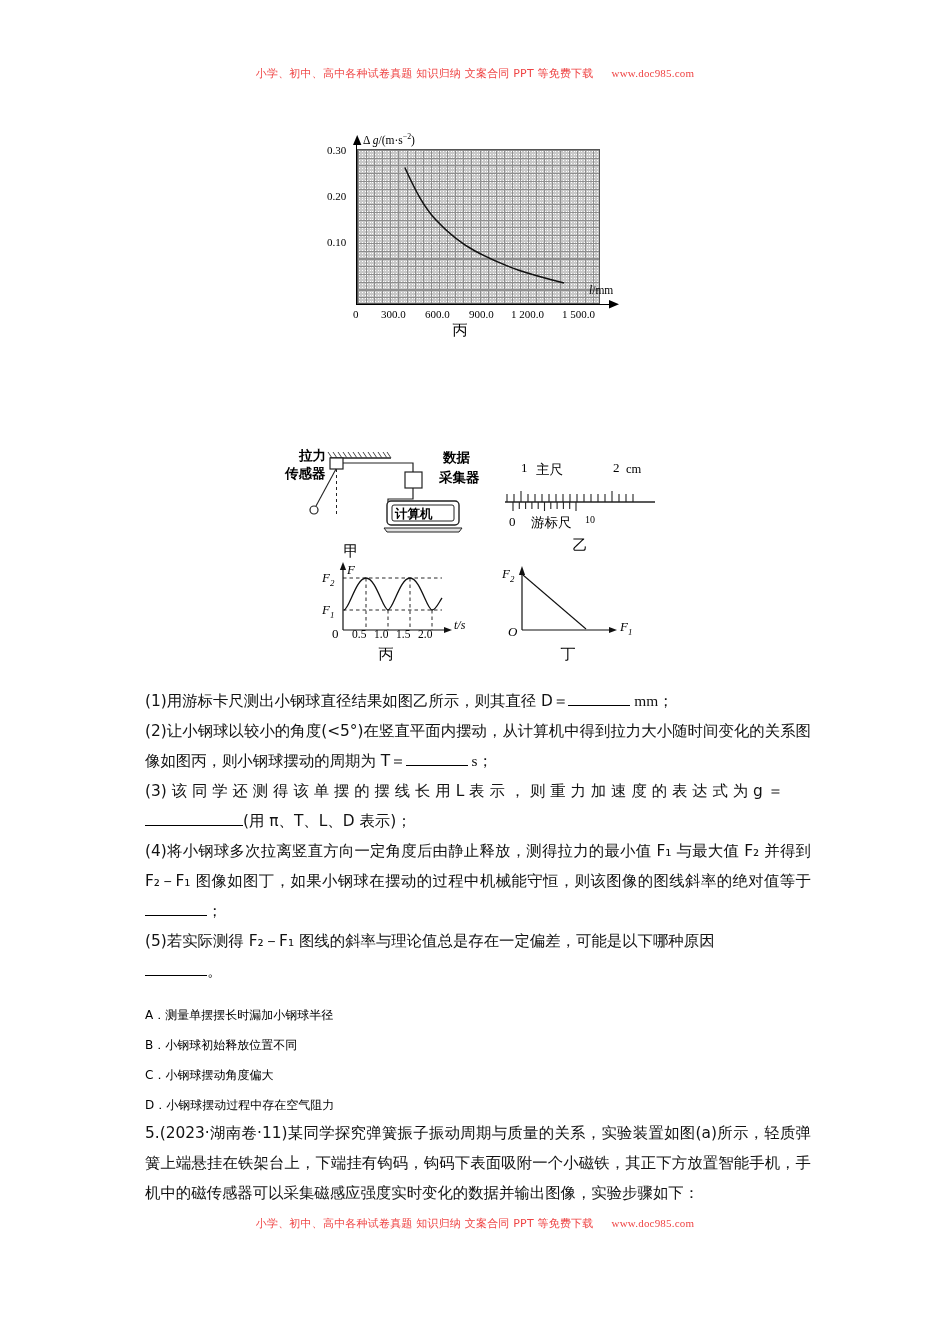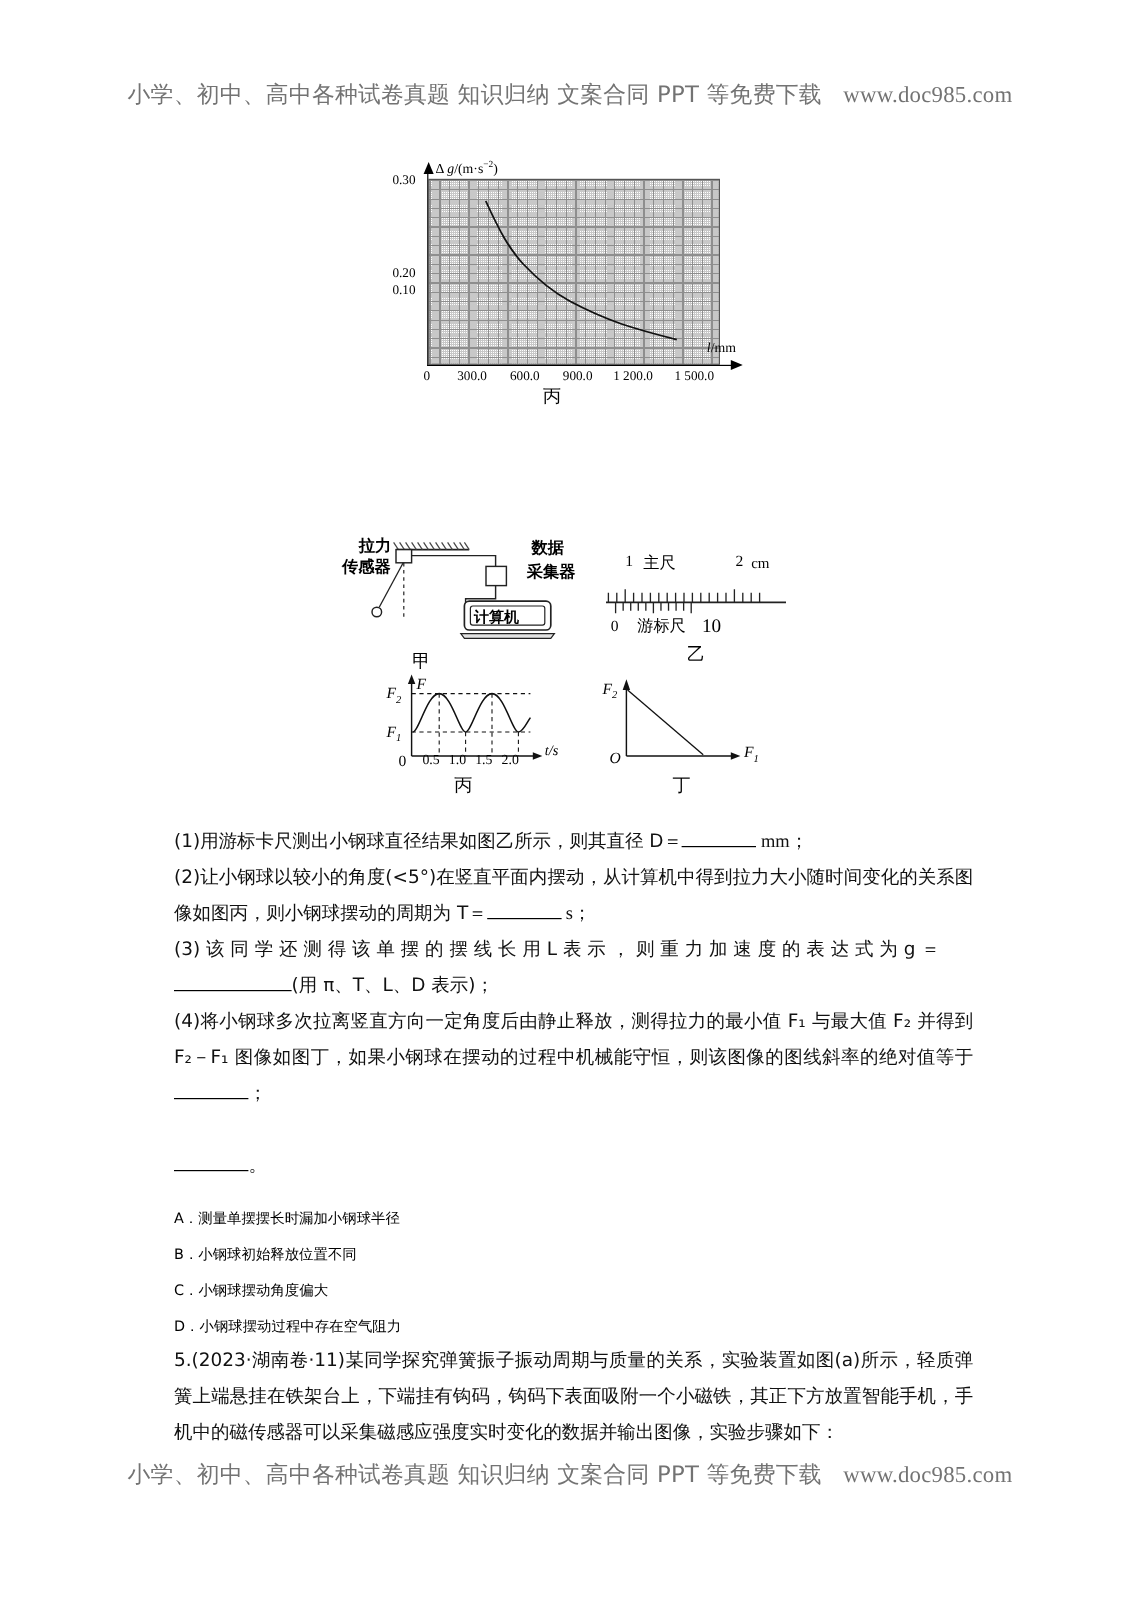--- a/index.html
+++ b/index.html
@@ -19,22 +19,22 @@
     position: absolute;
     left: 0; top: 0;
     width: 950px;
     height: 1344px;
   }
   .watermark {
     position: absolute;
     left: 0;
     width: 950px;
     text-align: center;
-    font-size: 19px;
-    color: #737373;
+    font-size: 11px;
+    color: #ef4444;
     letter-spacing: 0.2px;
     white-space: nowrap;
   }
   .wm-top { top: 66px; }
   .wm-bottom { top: 1216px; }
   .wm-cn { font-family: "DejaVu Sans", "Liberation Sans", sans-serif; }
   .wm-url { font-family: "Liberation Serif", serif; margin-left: 18px; }
 
   .body-text {
     position: absolute;
@@ -134,21 +134,21 @@
 
     <div class="axis-line" style="left:26px;top:171.6px;width:255px;height:1.4px;"></div>
     <svg style="position:absolute;left:278px;top:167px;" width="11" height="11">
       <polygon points="11,5.2 1,9.4 1,1" fill="#000"></polygon>
     </svg>
 
     <div class="axis-title" style="left:33px;top:0px;">Δ <i>g</i>/(m·s<sup>−2</sup>)</div>
     <div class="axis-title" style="left:259px;top:152px;"><i>l</i>/mm</div>
 
     <div class="tick-lbl" style="left:-3px;top:12px;">0.30</div>
-    <div class="tick-lbl" style="left:-3px;top:58px;margin-top:32px;">0.20</div>
+    <div class="tick-lbl" style="left:-3px;top:58px;">0.20</div>
     <div class="tick-lbl" style="left:-3px;top:104px;">0.10</div>
 
     <div class="tick-lbl" style="left:23px;top:176px;">0</div>
     <div class="tick-lbl" style="left:51px;top:176px;">300.0</div>
     <div class="tick-lbl" style="left:95px;top:176px;">600.0</div>
     <div class="tick-lbl" style="left:139px;top:176px;">900.0</div>
     <div class="tick-lbl" style="left:181px;top:176px;">1 200.0</div>
     <div class="tick-lbl" style="left:232px;top:176px;">1 500.0</div>
 
     <div class="fig-label" style="left:110px;top:189px;width:40px;">丙</div>
@@ -243,21 +243,21 @@
         <line x1="45.8" y1="24" x2="45.8" y2="31"></line>
         <line x1="52.1" y1="24" x2="52.1" y2="31"></line>
         <line x1="58.4" y1="24" x2="58.4" y2="31"></line>
         <line x1="64.7" y1="24" x2="64.7" y2="31"></line>
         <line x1="71" y1="24" x2="71" y2="33"></line>
       </g>
     </svg>
 
     <div class="m-lbl m-lbl-n" style="left:4px;top:54px;font-size:13px;">0</div>
     <div class="cn-lbl" style="left:26px;top:55px;font-weight:normal;">游标尺</div>
-    <div class="m-lbl m-lbl-n" style="left:80px;top:54px;font-size:16px;text-align:right;">10</div>
+    <div class="m-lbl m-lbl-n" style="left:80px;top:54px;font-size:10px;text-align:right;">10</div>
     <div class="fig-label" style="left:55px;top:76px;width:40px;">乙</div>
   </div>
 
   <div class="fig" style="left:318px;top:560px;width:170px;height:105px;">
     <svg width="170" height="88" viewBox="0 0 170 88" style="position:absolute;left:0;top:0;">
 
       <line x1="25" y1="8" x2="25" y2="70" stroke="#111" stroke-width="1.2"></line>
       <polygon points="25,2 28.1,10 21.9,10" fill="#111"></polygon>
       <line x1="25" y1="70" x2="128" y2="70" stroke="#111" stroke-width="1.2"></line>
       <polygon points="134,70 126,73.1 126,66.9" fill="#111"></polygon>
@@ -311,20 +311,23 @@
     <span>(3) 该 同 学 还 测 得 该 单 摆 的 摆 线 长 用 L 表 示 ， 则 重 力 加 速 度 的 表 达 式 为 g ＝</span>
   </div>
   <div class="body-text" style="top:806px;">
     <span class="blank-m"></span><span>(用 π、T、L、D 表示)；</span>
   </div>
 
   <div class="body-text" style="top:836px;">
     <span>(4)将小钢球多次拉离竖直方向一定角度后由静止释放，测得拉力的最小值 F₁ 与最大值 F₂ 并得到 F₂－F₁ 图像如图丁，如果小钢球在摆动的过程中机械能守恒，则该图像的图线斜率的绝对值等于</span><span class="blank-s"></span><span>；</span>
   </div>
 
+  <div class="body-text" style="top:926px;">
+    <span>(5)若实际测得 F₂－F₁ 图线的斜率与理论值总是存在一定偏差，可能是以下哪种原因</span>
+  </div>
   <div class="body-text" style="top:956px;">
     <span class="blank-s"></span><span>。</span>
   </div>
 
   <div class="opt" style="top:1000px;">A．测量单摆摆长时漏加小钢球半径</div>
   <div class="opt" style="top:1030px;">B．小钢球初始释放位置不同</div>
   <div class="opt" style="top:1060px;">C．小钢球摆动角度偏大</div>
   <div class="opt" style="top:1090px;">D．小钢球摆动过程中存在空气阻力</div>
 
   <div class="body-text" style="top:1118px;">5.(2023·湖南卷·11)某同学探究弹簧振子振动周期与质量的关系，实验装置如图(a)所示，轻质弹簧上端悬挂在铁架台上，下端挂有钩码，钩码下表面吸附一个小磁铁，其正下方放置智能手机，手机中的磁传感器可以采集磁感应强度实时变化的数据并输出图像，实验步骤如下：</div>

